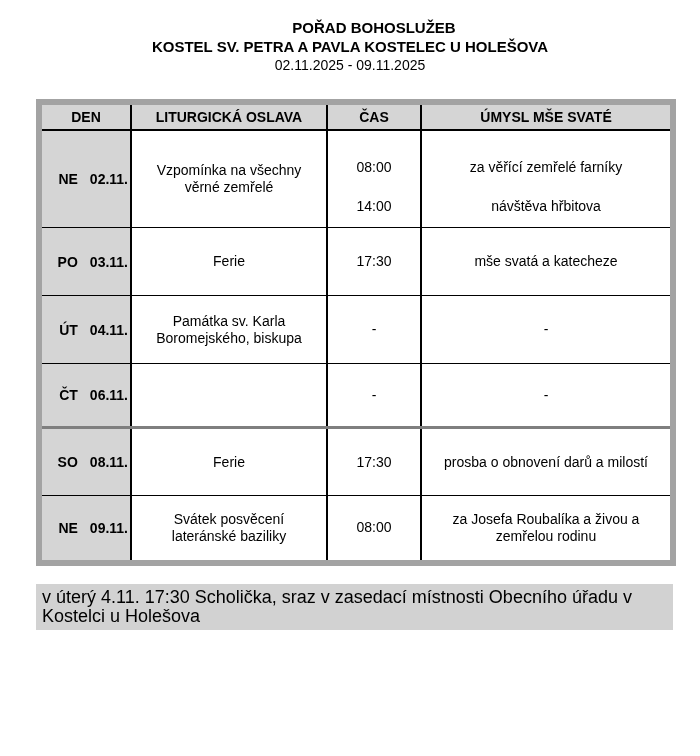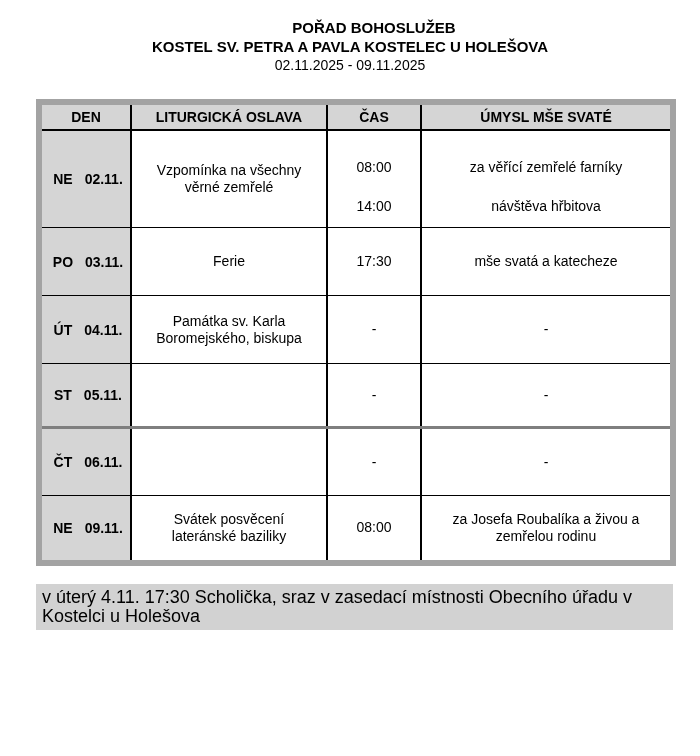--- a/index.html
+++ b/index.html
@@ -48,21 +48,21 @@
   tbody tr:nth-child(3){height:68px;}
   tbody tr:nth-child(4){height:64px;}
   tbody tr:nth-child(5){height:68px;}
   tbody tr:nth-child(7){height:68px;}
   tbody tr:nth-child(8){height:70px;}
   
   tbody tr:nth-child(5) td{border-top:3px solid var(--divider-gray,#7f7f7f);}
 
   td.day-cell{
     background:var(--cell-gray,#d5d5d5);
-    font-weight:bold;text-align:center;
+    font-weight:bold;text-align:right;
     padding:2px 2px 2px 6px;white-space:nowrap;
   }
   .date{margin-left:12px;}
   .cel-text{max-width:165px;margin:0 auto;line-height:17px;}
   .entry{line-height:17px;}
   td.multi .entry:first-child{margin-top:16px;}
   td.multi .entry:not(:last-child){margin-bottom:22px;}
 
   .note{
     margin:18px 0 0 36px;
@@ -139,44 +139,44 @@
     </td>
     <td class="time-cell">
             <div class="entry">-</div>
           </td>
     <td class="int-cell">
             <div class="entry">-</div>
           </td>
   </tr>
         <tr>
     <td class="day-cell">
-      <span class="day">ST</span><span class="date">05.11.</span>
+      <span class="day">ČT</span><span class="date">06.11.</span>
     </td>
     <td class="cel-cell">
       <div class="cel-text"></div>
     </td>
     <td class="time-cell">
             <div class="entry">-</div>
           </td>
     <td class="int-cell">
             <div class="entry">-</div>
           </td>
   </tr>
         <tr>
     <td class="day-cell">
-      <span class="day">ČT</span><span class="date">06.11.</span>
+      <span class="day">SO</span><span class="date">08.11.</span>
     </td>
     <td class="cel-cell">
-      <div class="cel-text"></div>
+      <div class="cel-text">Ferie</div>
     </td>
     <td class="time-cell">
-            <div class="entry">-</div>
+            <div class="entry">17:30</div>
           </td>
     <td class="int-cell">
-            <div class="entry">-</div>
+            <div class="entry">prosba o obnovení darů a milostí</div>
           </td>
   </tr>
         <tr>
     <td class="day-cell">
       <span class="day">NE</span><span class="date">09.11.</span>
     </td>
     <td class="cel-cell">
       <div class="cel-text">Svátek posvěcení lateránské baziliky</div>
     </td>
     <td class="time-cell">

